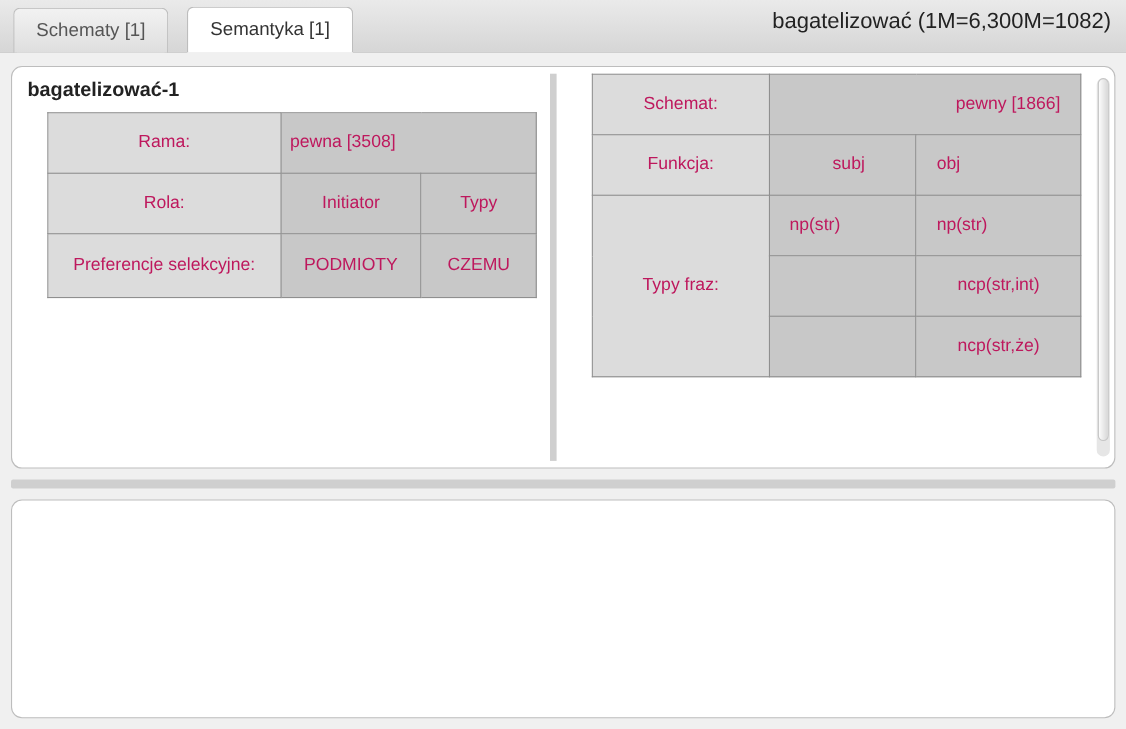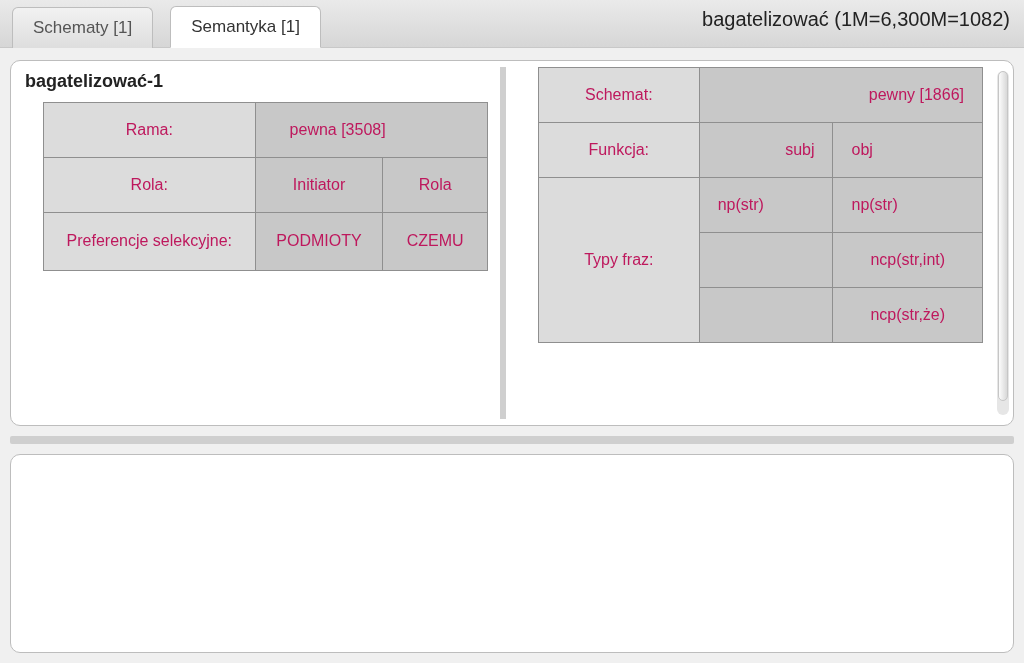--- a/index.html
+++ b/index.html
@@ -105,21 +105,21 @@
     min-width: 120px;
   }
   table.data td {
     background: #c8c8c8;
     padding: 18px 18px;
     min-width: 100px;
   }
   table.data td.wide {
     min-width: 200px;
     text-align: left;
-    padding-left: 34px;
+    padding-left: 8px;
   }
   .scrollbar {
     position: absolute;
     right: 4px;
     top: 10px;
     bottom: 10px;
     width: 12px;
     background: #e6e6e6;
     border-radius: 6px;
   }
@@ -167,21 +167,21 @@
       <div class="panel-title">bagatelizować-1</div>
       <table class="data left-table">
         <tbody>
             <tr>
           <th>Rama:</th>
           <td class="wide" colspan="2" style="text-align:left">pewna [3508]</td>
         </tr>
         <tr>
           <th>Rola:</th>
           <td>Initiator</td>
-          <td>Rola</td>
+          <td>Typy</td>
         </tr>
         <tr>
           <th style="line-height:1.3">Preferencje selekcyjne:</th>
           <td>PODMIOTY</td>
           <td>CZEMU</td>
         </tr>
       </tbody>
         </table>
     </div>
 
@@ -189,21 +189,21 @@
 
     <div class="panel">
       <table class="data right-table">
         <tbody>
             <tr>
           <th>Schemat:</th>
           <td colspan="2" style="text-align:right;padding-left:18px">pewny [1866]</td>
         </tr>
         <tr>
           <th>Funkcja:</th>
-          <td style="text-align:right;padding-left:29px">subj</td>
+          <td style="text-align:center;padding-left:29px">subj</td>
           <td style="text-align:left;padding-left:18px">obj</td>
         </tr>
         <tr>
           <th rowspan="3">Typy fraz:</th>
           <td style="text-align:left;padding-left:18px">np(str)</td>
           <td style="text-align:left;padding-left:18px">np(str)</td>
         </tr>
         <tr>
           <td class="empty"></td>
           <td style="text-align:center;padding-left:18px">ncp(str,int)</td>

